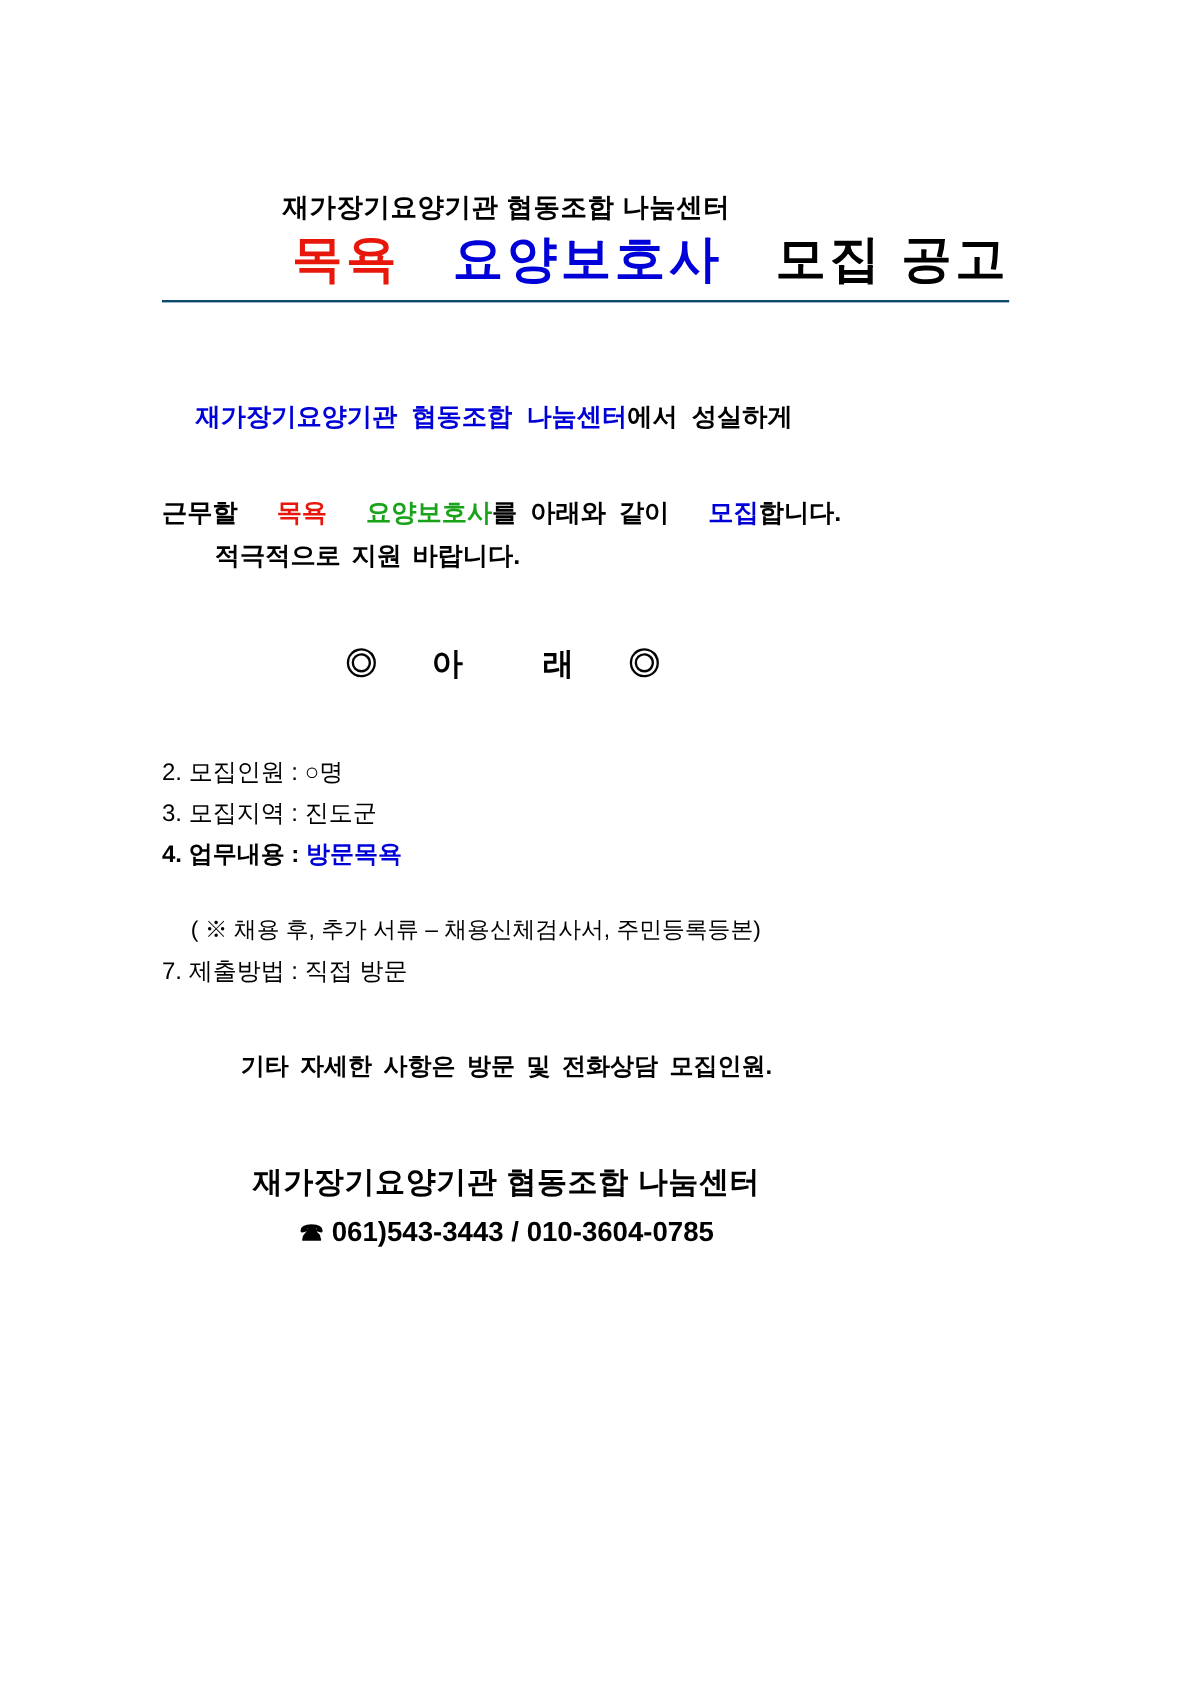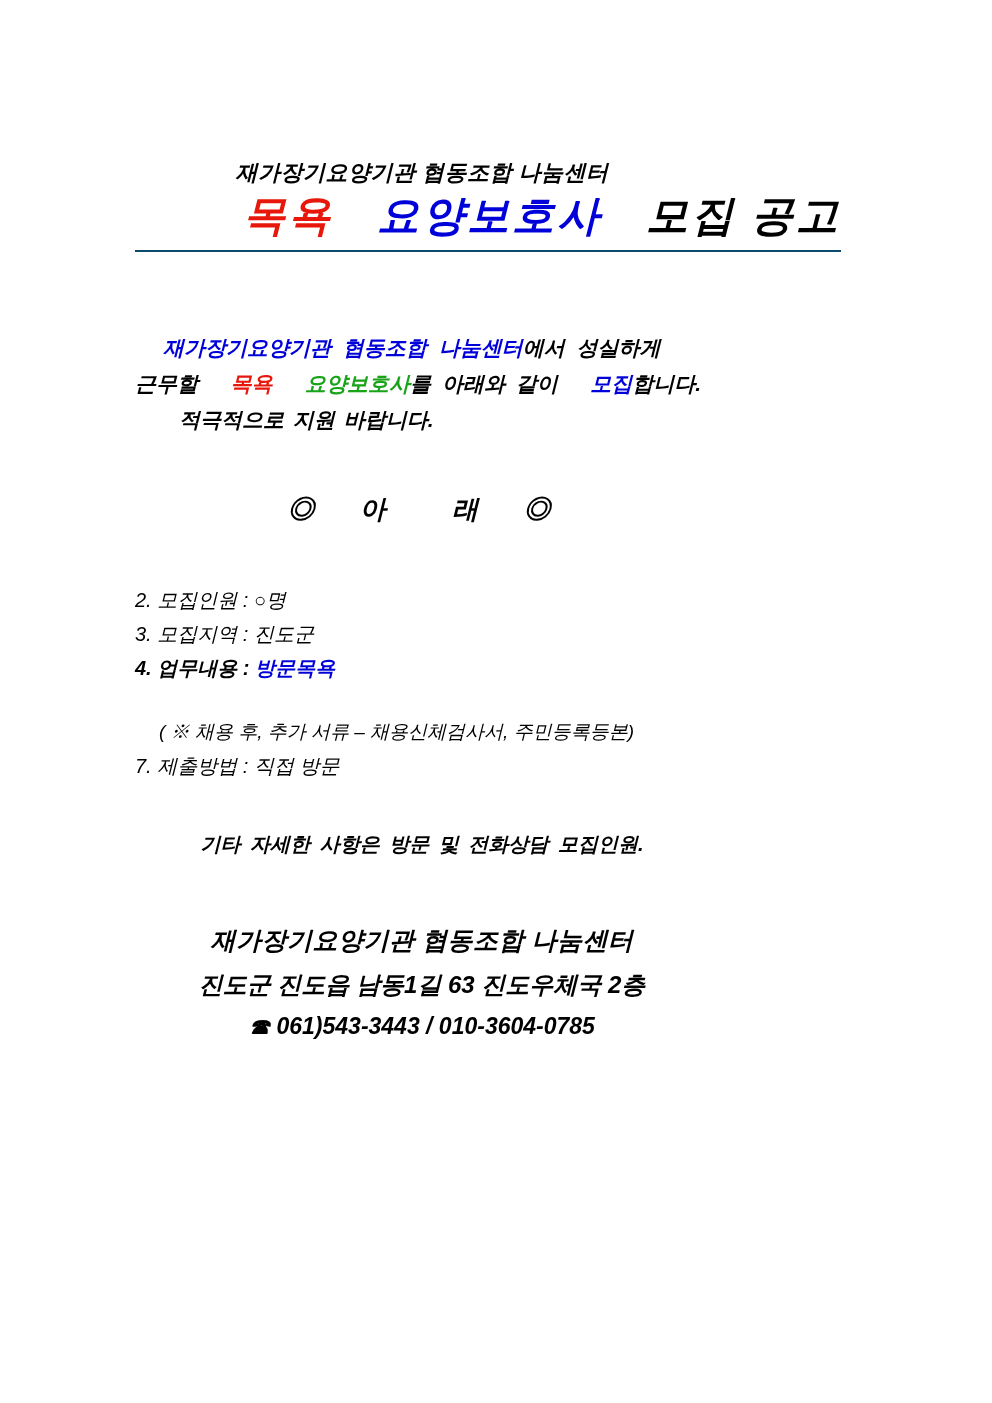--- a/index.html
+++ b/index.html
@@ -14,21 +14,20 @@
     color: #000000;
     position: relative;
     overflow: hidden;
   }
   .page {
     width: 844px;
     height: 1403px;
     box-sizing: border-box;
     padding: 0 135px;
     position: relative;
-    font-style: italic;
   }
 
   
   .org-line {
     text-align: center;
     font-size: 22px;
     font-weight: bold;
     letter-spacing: 0.5px;
     padding-top: 158px;
     color: #000;
@@ -60,20 +59,21 @@
     font-weight: bold;
     line-height: 36px;
     color: #000;
   }
   .intro .line1 {
     text-indent: 28px;
     word-spacing: 6px;
   }
   .intro .line2 {
     word-spacing: 5px;
+    margin-top: 44px;
   }
   .intro .line3 {
     word-spacing: 3px;
     margin-left: 44px;
   }
 
   
   .arae {
     text-align: center;
     font-size: 26px;
@@ -185,20 +185,19 @@
         <span>제출방법 :</span>
         <span>직접 방문</span>
       </div>
     </div>
   </div>
 
   <div class="extra-note">기타 자세한 사항은 방문 및 전화상담 모집인원.</div>
 
   <div class="footer">
     <div class="f1">재가장기요양기관 협동조합 나눔센터</div>
-    <div class="f2">진도군 진도읍 남동1길 63 진도우체국 2층</div>
     <div class="f3">
       <span class="phone-icon">☎</span>
       <span>061)543-3443 / 010-3604-0785</span>
     </div>
   </div>
 
 </div>
 
 </body></html>

